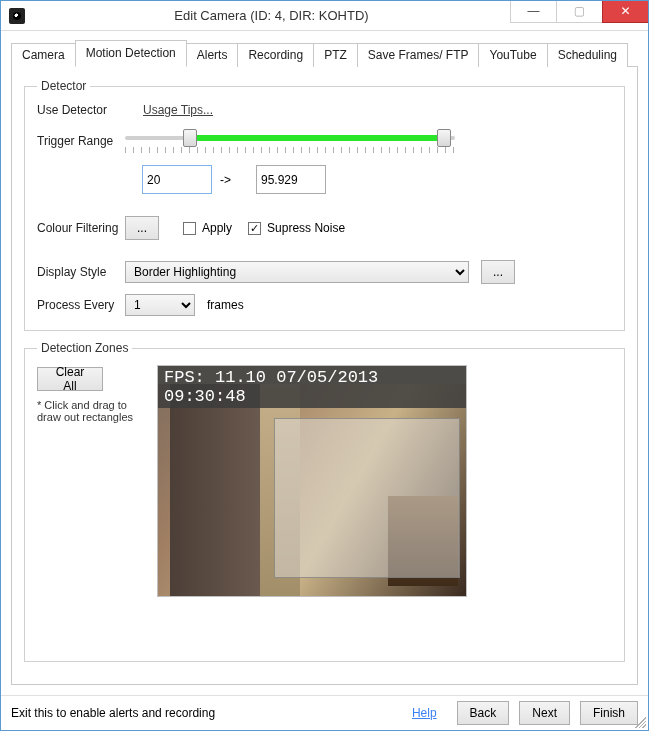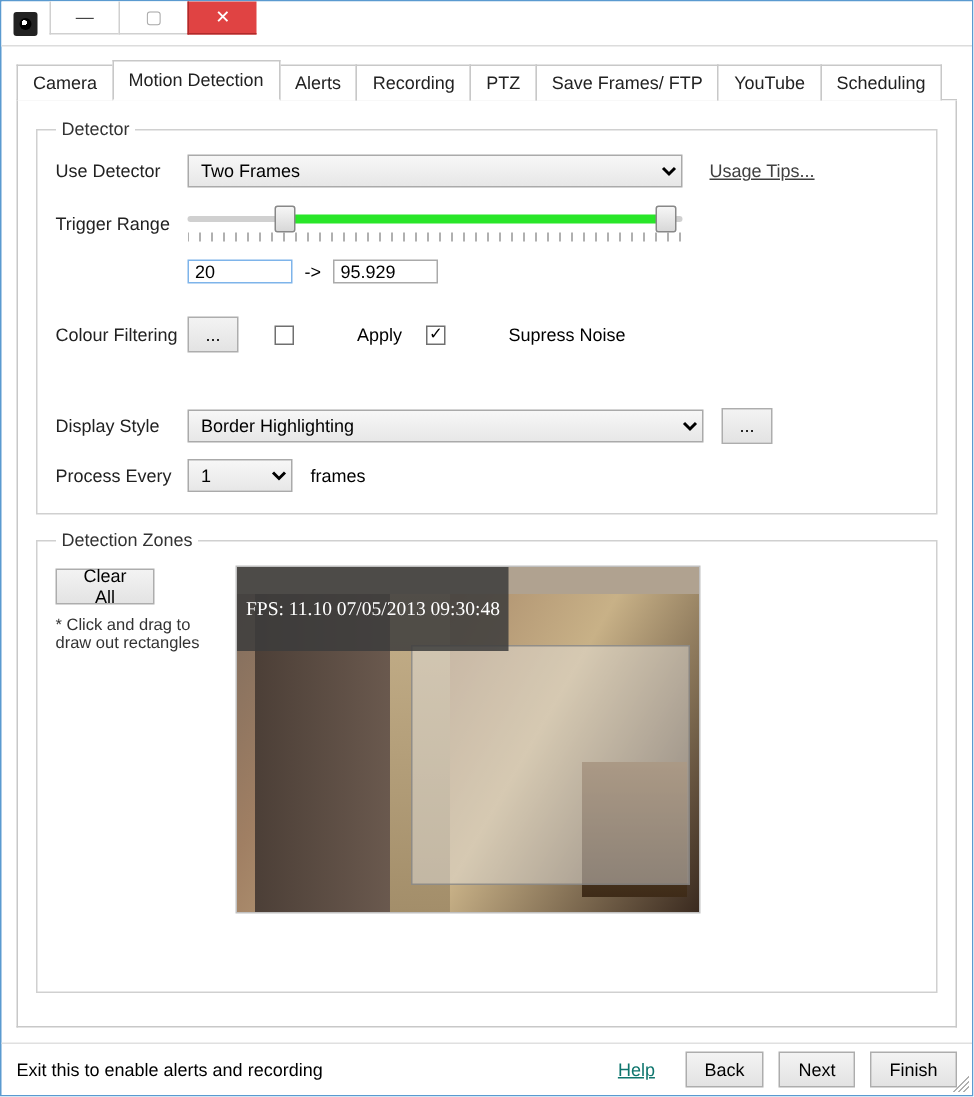--- a/index.html
+++ b/index.html
@@ -185,42 +185,42 @@
     border-radius: 2px;
   }
   .slider-ticks {
     position: absolute;
     left: 0; right: 0;
     bottom: 2px;
     height: 6px;
     background: repeating-linear-gradient(to right, #b0b0b0 0 1px, transparent 1px 8px);
   }
   input[type="text"] {
-    height: 16px;
+    height: 29px;
     border: 1px solid #7eb4ea;
     padding: 0 4px;
     font-size: 12px;
+    margin-left: 17px;
   }
   .btn {
     height: 24px;
     border: 1px solid #adadad;
     background: linear-gradient(#f3f3f3,#e3e3e3);
     padding: 0 12px;
     font-size: 12px;
     display: inline-flex;
     align-items: center;
     justify-content: center;
     cursor: default;
   }
   .btn-small { width: 34px; padding: 0; }
   .checkbox {
     display: inline-flex;
     align-items: flex-end;
     margin-right: 16px;
-    gap: 36px;
   }
   .checkbox .box {
     width: 13px; height: 13px;
     border: 1px solid #707070;
     margin-right: 6px;
     display: flex;
     align-items: center;
     justify-content: center;
     background: #fff;
     font-size: 11px;
@@ -281,54 +281,55 @@
     left: 116px;
     top: 52px;
     right: 6px;
     bottom: 18px;
     background: rgba(230,230,230,0.45);
     border: 1px solid rgba(120,120,120,0.7);
   }
   .preview .fps {
     position: absolute;
     left: 0; top: 0;
-    padding: 20px 6px;
+    padding: 2px 6px;
     background: rgba(60,60,60,0.85);
     color: #fff;
-    font-size: 13px;
-    font-family: Liberation Serif, serif;
+    font-size: 17px;
+    font-family: Liberation Mono, monospace;
   }
   .footer {
     display: flex;
     align-items: center;
     padding: 5px 10px;
     border-top: 1px solid #e0e0e0;
     gap: 10px;
   }
   .footer .spacer { flex: 1; }
   .footer .help {
-    color: #0f766e;
+    color: #3b82f6;
     text-decoration: underline;
     margin-right: 10px;
     text-align: center;
   }
   .resize-grip {
     position: absolute;
     right: 2px; bottom: 2px;
     width: 14px; height: 14px;
     background:
       linear-gradient(135deg, transparent 60%, #b0b0b0 60% 66%, transparent 66% 72%, #b0b0b0 72% 78%, transparent 78% 84%, #b0b0b0 84% 90%, transparent 90%);
   }
 </style>
 </head>
 <body>
 
 <div class="window">
   <div class="titlebar">
     <div class="appicon"></div>
+    <div class="title">Edit Camera (ID: 4, DIR: KOHTD)</div>
     <div class="winbtns">
       <div class="winbtn">—</div>
       <div class="winbtn max">▢</div>
       <div class="winbtn close">✕</div>
     </div>
   </div>
 
   <div class="content">
     <div class="tabs">
       <div class="tab">Camera</div>
@@ -340,23 +341,20 @@
       <div class="tab">YouTube</div>
       <div class="tab">Scheduling</div>
     </div>
 
     <div class="tabpage">
       <fieldset>
         <legend>Detector</legend>
 
         <div class="row">
           <div class="label">Use Detector</div>
-          <select class="select-wide">
-            <option>Two Frames</option>
-          </select>
           <a class="usage-link" href="#">Usage Tips...</a>
         </div>
 
         <div class="row">
           <div class="label">Trigger Range</div>
           <div class="slider-wrap">
             <div class="slider-track"></div>
             <div class="slider-fill" style="left:64px;right:14px;"></div>
             <div class="slider-ticks"></div>
             <div class="slider-thumb" style="left:58px;"></div>
@@ -364,21 +362,21 @@
           </div>
         </div>
 
         <div class="row" style="margin-bottom:22px;">
           <div class="label"></div>
           <input type="text" style="width: 70px;" value="20">
           <span style="margin:0 8px">-&gt;</span>
           <input type="text" style="width: 70px; border-color: rgb(170, 170, 170);" value="95.929">
         </div>
 
-        <div class="row" style="margin-bottom:37px;">
+        <div class="row" style="margin-bottom:20px;">
           <div class="label">Colour Filtering</div>
           <button class="btn btn-small">...</button>
           <div style="width:24px"></div>
           <label class="checkbox">
             <span class="box"></span>
             <span>Apply</span>
           </label>
           <label class="checkbox">
             <span class="box">✓</span>
             <span>Supress Noise</span>

